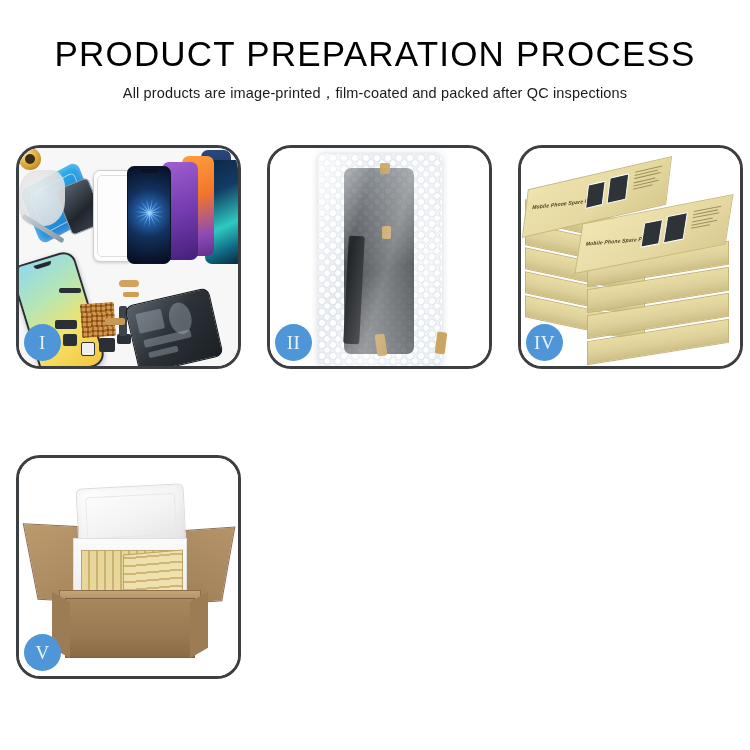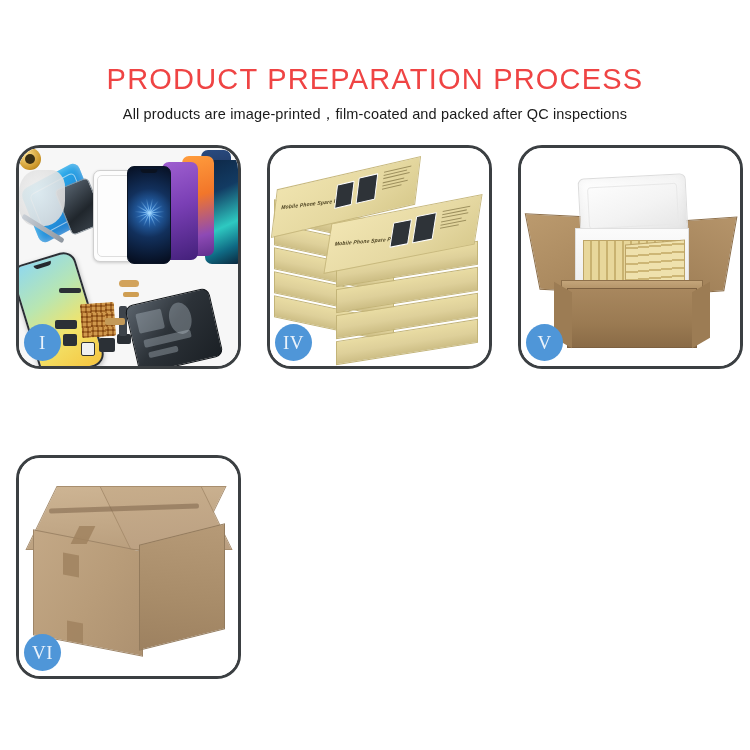--- a/index.html
+++ b/index.html
@@ -8,28 +8,27 @@
     background:#ffffff;
     font-family:"Liberation Sans", sans-serif;
     overflow:hidden;
     position:relative;
   }
   .page{position:relative;width:750px;height:750px;}
 
   
   .header{text-align:center;padding-top:36px;}
   .title{
-    font-size:29px;
+    font-size:35px;
     letter-spacing:1.2px;
     font-weight:400;
-    color:#ef4444;
+    color:#000000;
     line-height:1.05;
     white-space:nowrap;
     font-family:"Liberation Sans", sans-serif;
-    margin-top:28px;
   }
   .subtitle{
     margin-top:11px;
     font-size:14.5px;
     color:#1a1a1a;
     letter-spacing:0.15px;
     white-space:nowrap;
   }
 
   
@@ -498,20 +497,34 @@
             <i></i>
             <i></i>
             <i></i>
         </div>
         <div class="hand"></div>
         <div class="tweez"></div>
       </div>
       <div class="badge">I</div>
     </div>
 
+    <div class="panel p2">
+      <div class="stage">
+        <div class="bubblebag">
+          <div class="innerscreen"></div>
+          <div class="flex"></div>
+          <div class="tape t1"></div>
+          <div class="tape t2"></div>
+          <div class="tape t3"></div>
+          <div class="tape t4"></div>
+        </div>
+        <div class="glare"></div>
+      </div>
+      <div class="badge">II</div>
+    </div>
 
 
     <div class="panel p4">
       <div class="stage">
         <div class="stackwrap">
           <div class="sbox sb1"></div>
           <div class="sbox sb2"></div>
           <div class="sbox sb3"></div>
           <div class="sbox sb4"></div>
           <div class="sbox sb5"></div>
@@ -559,28 +572,15 @@
         <div class="foamLid"></div>
         <div class="foamBody"></div>
         <div class="goldpack"></div>
         <div class="goldpack2"></div>
         <div class="cartonTopRim"></div>
         <div class="cartonFront"></div>
       </div>
       <div class="badge">V</div>
     </div>
 
-    <div class="panel p6">
-      <div class="stage">
-        <div class="cTop"></div>
-        <div class="cTop2"></div>
-        <div class="cFront"></div>
-        <div class="cSide"></div>
-        <div class="seam"></div>
-        <div class="tapeC t1"></div>
-        <div class="tapeC t2"></div>
-        <div class="tapeC t3"></div>
-      </div>
-      <div class="badge">VI</div>
-    </div>
 
   </div>
 </div>
 
 </body></html>

